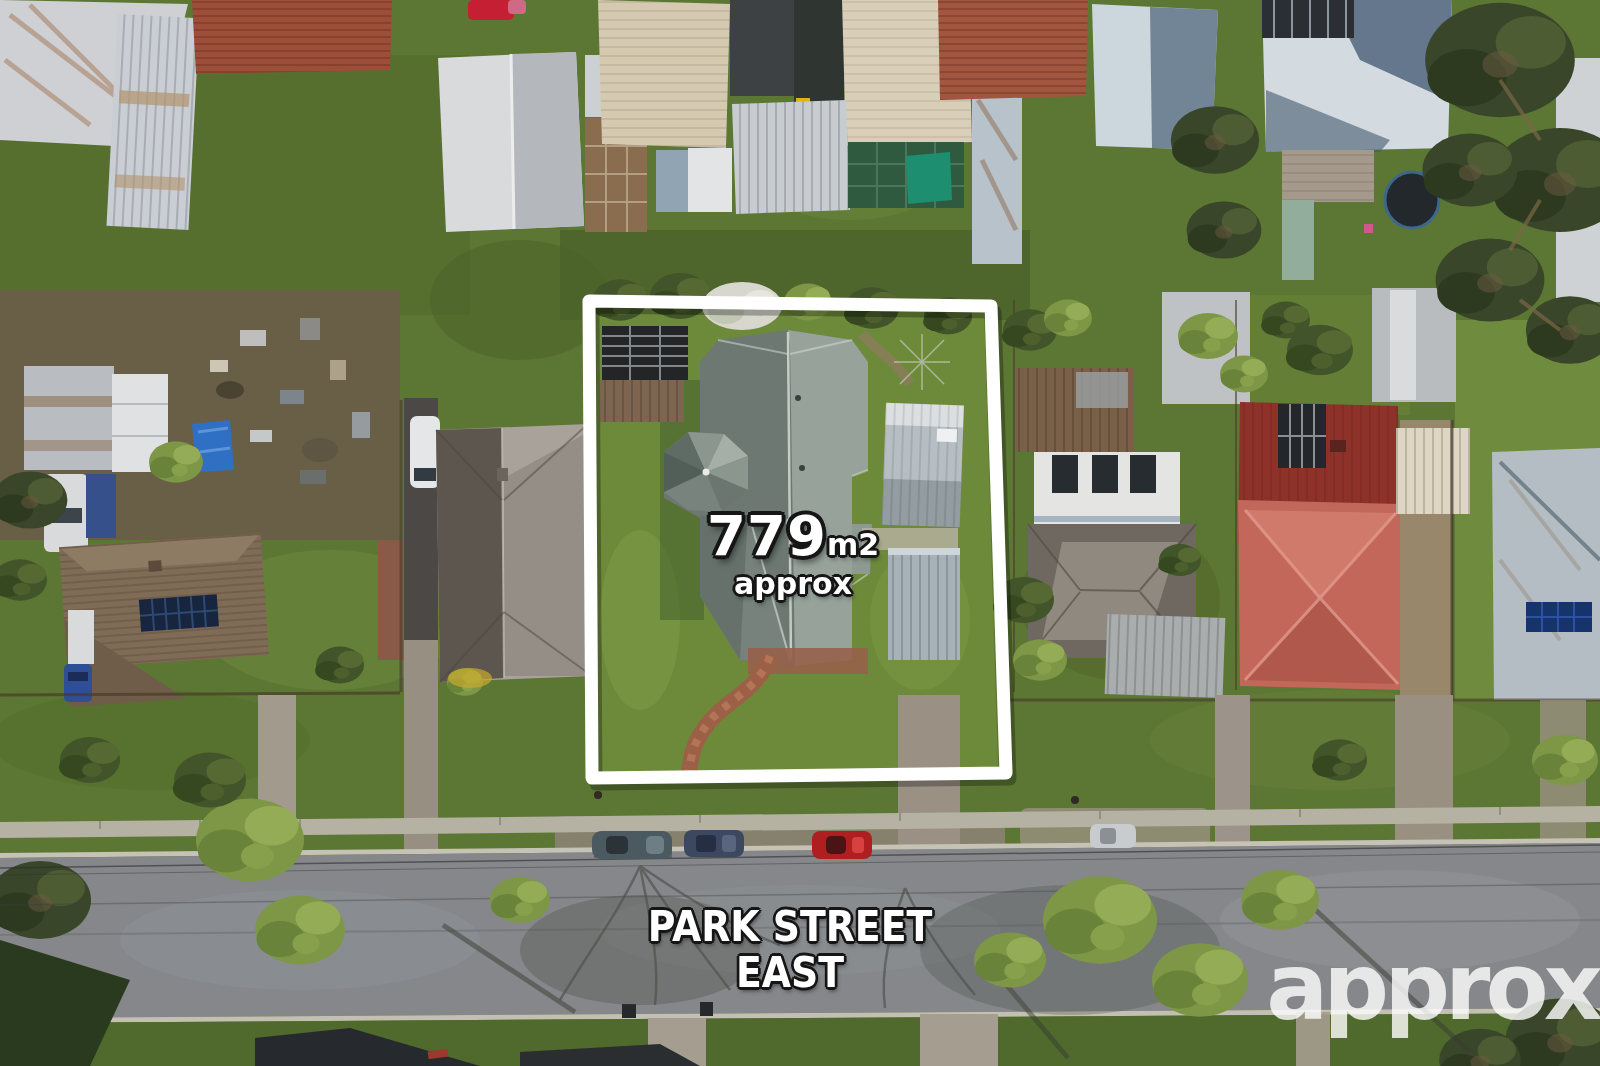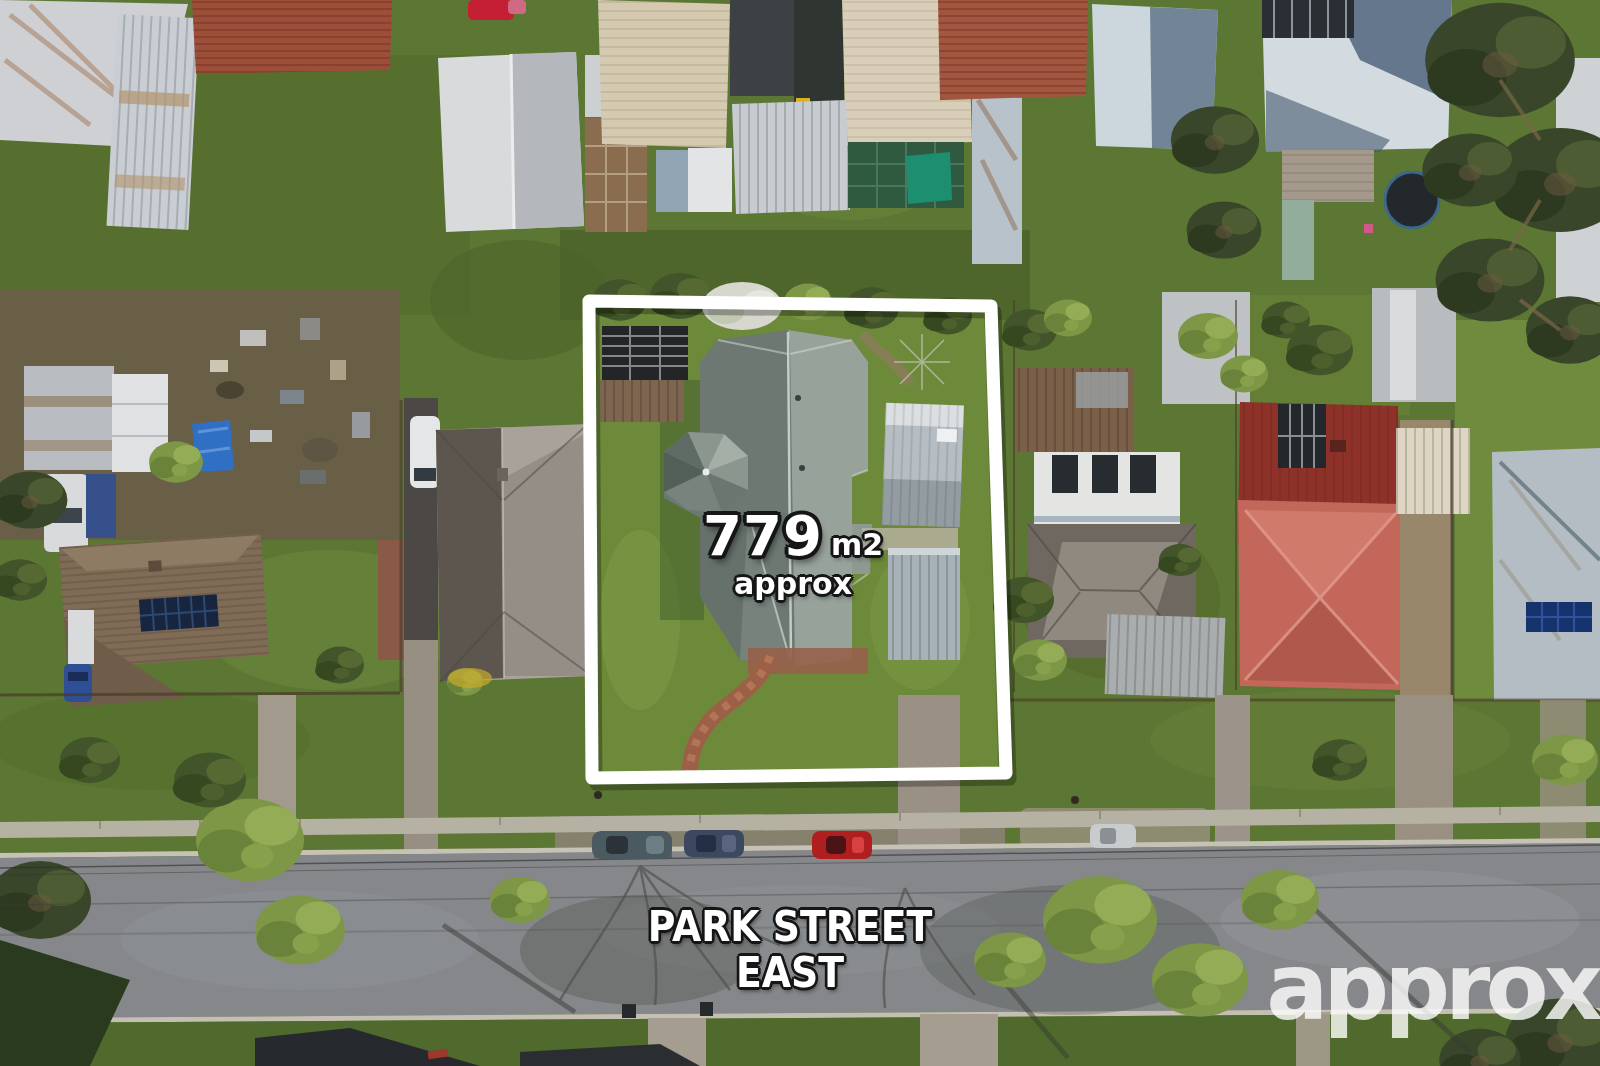--- a/index.html
+++ b/index.html
@@ -9,21 +9,21 @@
   .overlay{position:absolute;color:#fff;font-weight:bold;user-select:none;}
   .outl-lg{text-shadow:-3px -3px 0 #161616,3px -3px 0 #161616,-3px 3px 0 #161616,
            3px 3px 0 #161616,-4px 0 0 #161616,4px 0 0 #161616,0 -4px 0 #161616,
            0 4px 0 #161616,3px 6px 7px rgba(0,0,0,.55);}
   .outl-sm{text-shadow:-2px -2px 0 #161616,2px -2px 0 #161616,-2px 2px 0 #161616,
            2px 2px 0 #161616,-3px 0 0 #161616,3px 0 0 #161616,0 -3px 0 #161616,
            0 3px 0 #161616,2px 4px 5px rgba(0,0,0,.5);}
   .area-box{left:688px;top:508px;width:210px;text-align:center;line-height:1;}
   .area-main{display:flex;align-items:baseline;justify-content:center;}
   .area-value{font-size:56px;letter-spacing:1px;}
-  .area-unit{font-size:30px;padding-left:8px;}
+  .area-unit{font-size:30px;}
   .area-qualifier{font-size:31px;margin-top:4px;transform:scaleX(.97);}
   .street-box{left:580px;top:904px;width:420px;text-align:center;
               font-size:42px;letter-spacing:0px;transform:scaleX(.9);line-height:1.1;}
   .brand-box{left:1248px;top:942px;width:350px;text-align:right;font-size:92px;
              letter-spacing:-5px;line-height:1;color:rgba(255,255,255,.8);font-weight:800;}
 </style>
 </head>
 <body>
 
 <div class="stage">

